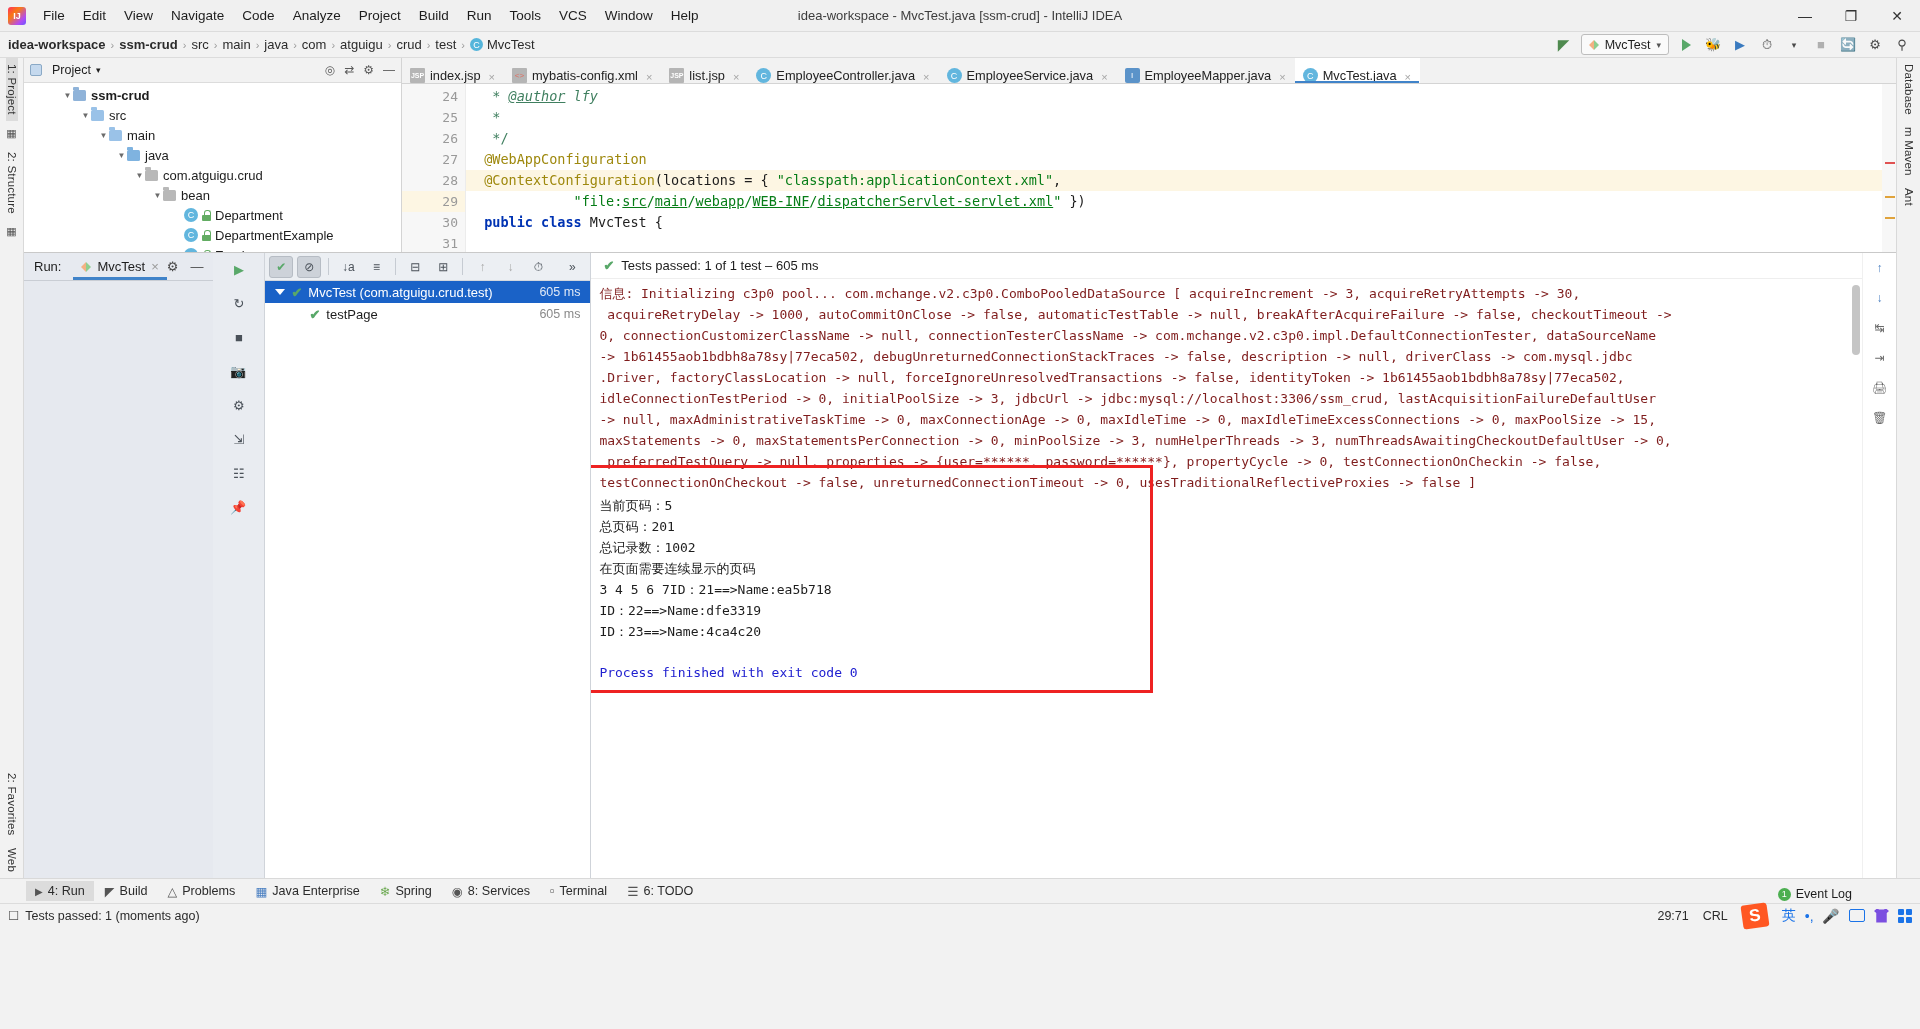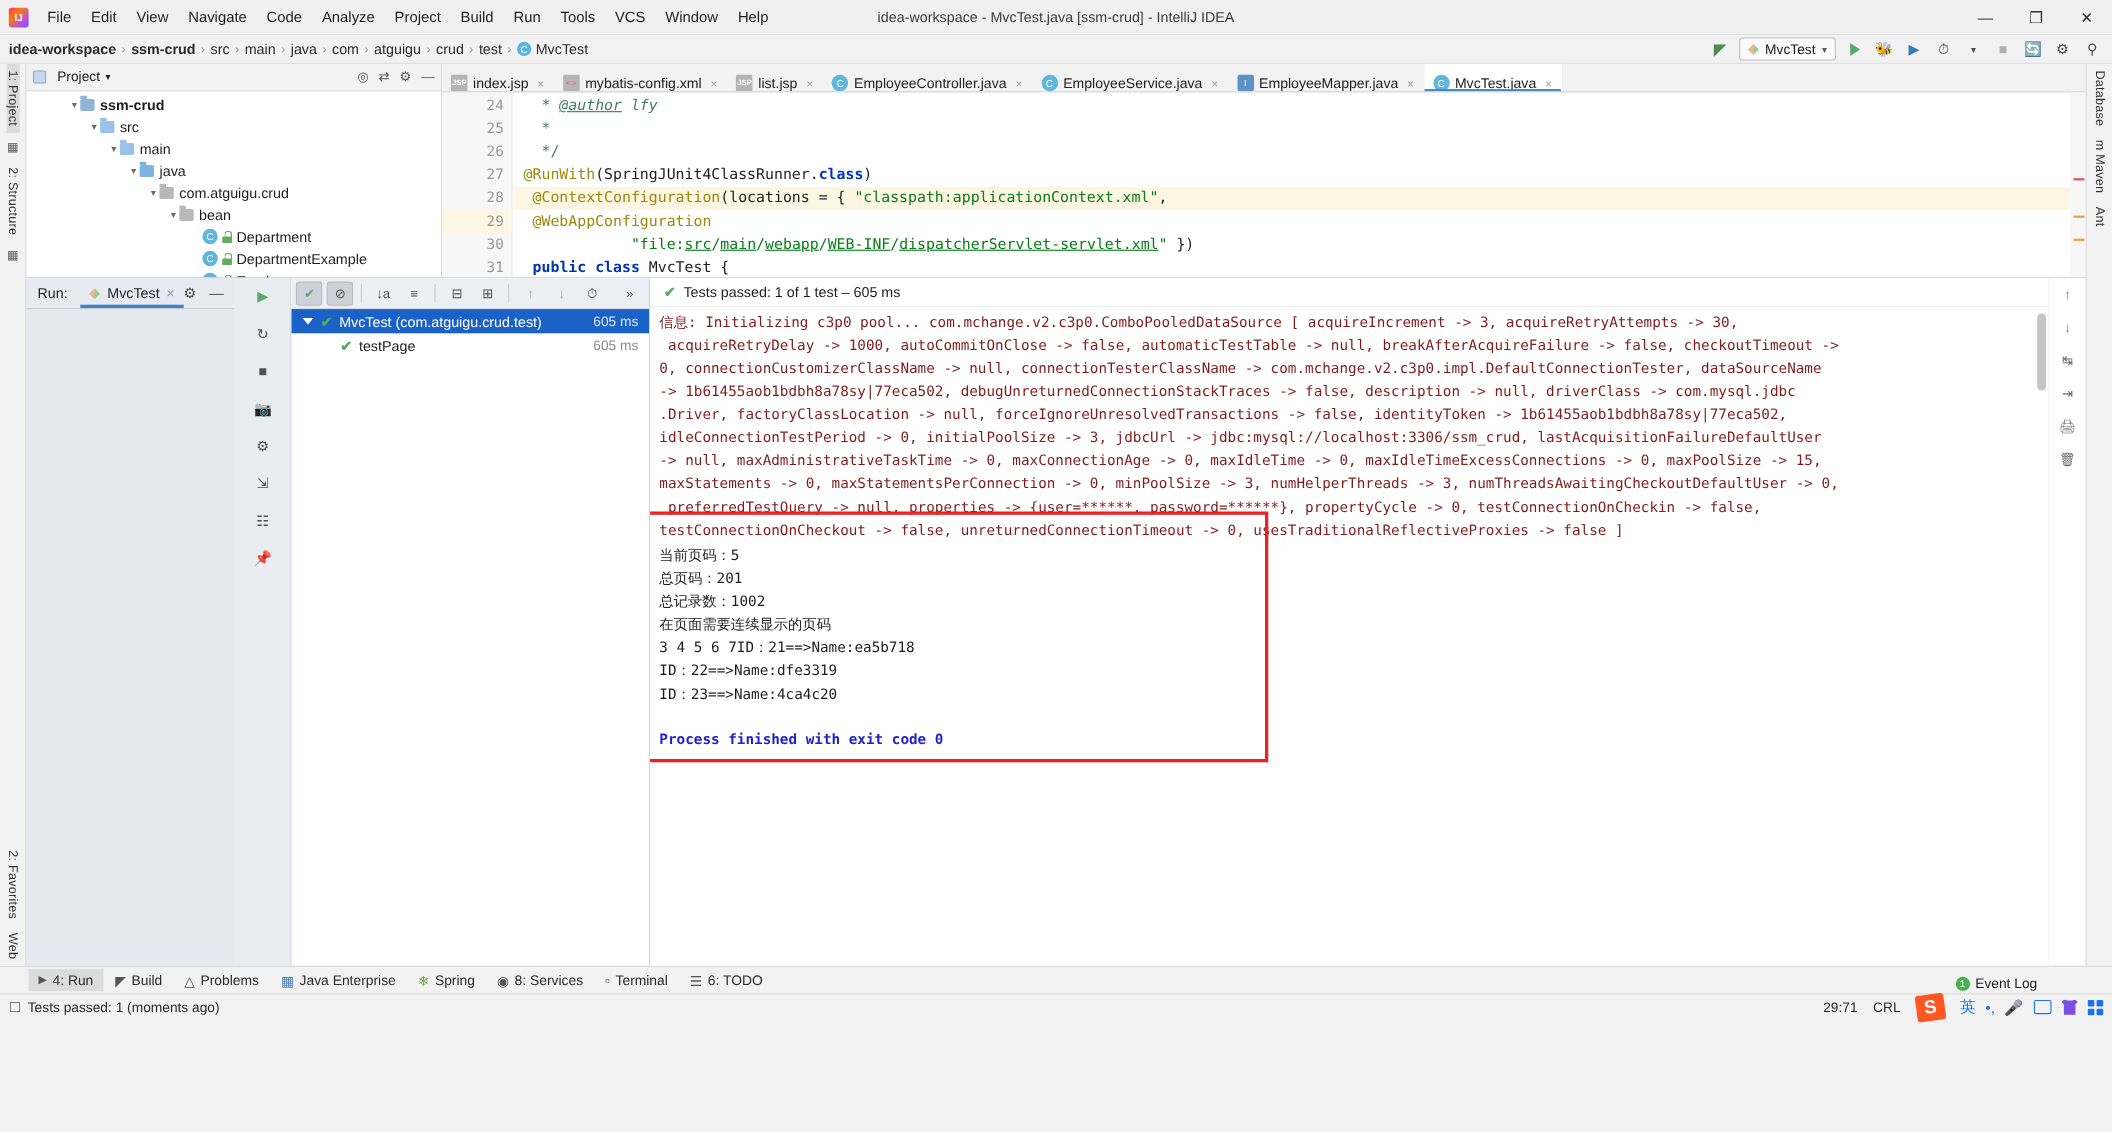--- a/index.html
+++ b/index.html
@@ -478,23 +478,22 @@
               <div class="gline">27</div>
               <div class="gline">28</div>
               <div class="gline hl">29</div>
               <div class="gline">30</div>
               <div class="gline">31</div>
             </div>
             <div class="code">
               <div class="cline"><span class="cmt">  * </span><span class="annlink">@author</span><span class="cmtem"> lfy</span></div>
               <div class="cline"><span class="cmt">  *</span></div>
               <div class="cline"><span class="cmt">  */</span></div>
-              <div class="cline"><span class="ann">@RunWith</span><span>(SpringJUnit4ClassRunner.</span><span class="kw">class</span><span>)</span></div>
+              <div class="cline"><span class="ann"> @WebAppConfiguration</span></div>
               <div class="cline hl"><span class="ann"> @ContextConfiguration</span><span>(locations = { </span><span class="str">"classpath:applicationContext.xml"</span><span>,</span></div>
-              <div class="cline"><span class="ann"> @WebAppConfiguration</span></div>
               <div class="cline"><span>            </span><span class="str">"file:</span><span class="lnk">src</span><span class="str">/</span><span class="lnk">main</span><span class="str">/</span><span class="lnk">webapp</span><span class="str">/</span><span class="lnk">WEB-INF</span><span class="str">/</span><span class="lnk">dispatcherServlet-servlet.xml</span><span class="str">"</span><span> })</span></div>
               <div class="cline"><span> </span><span class="kw">public class</span><span> MvcTest {</span></div>
             </div>
             <div class="markers">
               <div class="mk" style="top:112px;background:#e0a33b;"></div>
               <div class="mk" style="top:133px;background:#e0a33b;"></div>
               <div class="mk" style="top:78px;background:#e05252;"></div>
             </div>
           </div>
         </div>
@@ -577,21 +576,21 @@
 testConnectionOnCheckout -&gt; false, unreturnedConnectionTimeout -&gt; 0, usesTraditionalReflectiveProxies -&gt; false ]</div>
               <div style="margin-top:2px;">
                 <div class="cout-cjk">当前页码：5</div>
                 <div class="cout-cjk">总页码：201</div>
                 <div class="cout-cjk">总记录数：1002</div>
                 <div class="cout-cjk">在页面需要连续显示的页码</div>
                 <div class="cout-cjk"> 3 4 5 6 7ID：21==&gt;Name:ea5b718</div>
                 <div class="cout-cjk">ID：22==&gt;Name:dfe3319</div>
                 <div class="cout-cjk">ID：23==&gt;Name:4ca4c20</div>
               </div>
-              <div class="cout-blue" style="margin-top:20px;font-weight:bold;">Process finished with exit code 0</div>
+              <div class="cout-blue" style="margin-top:20px;">Process finished with exit code 0</div>
 
               <div class="redbox" style="left:-8px; top:186px; width:570px; height:228px;"></div>
 
               <div class="scrollbar-v"></div>
             </div>
           </div>
 
           <div class="console-right">
             <span class="cr-ico" style="color:#4a7fc1;">↑</span>
             <span class="cr-ico" style="color:#4a7fc1;">↓</span>

